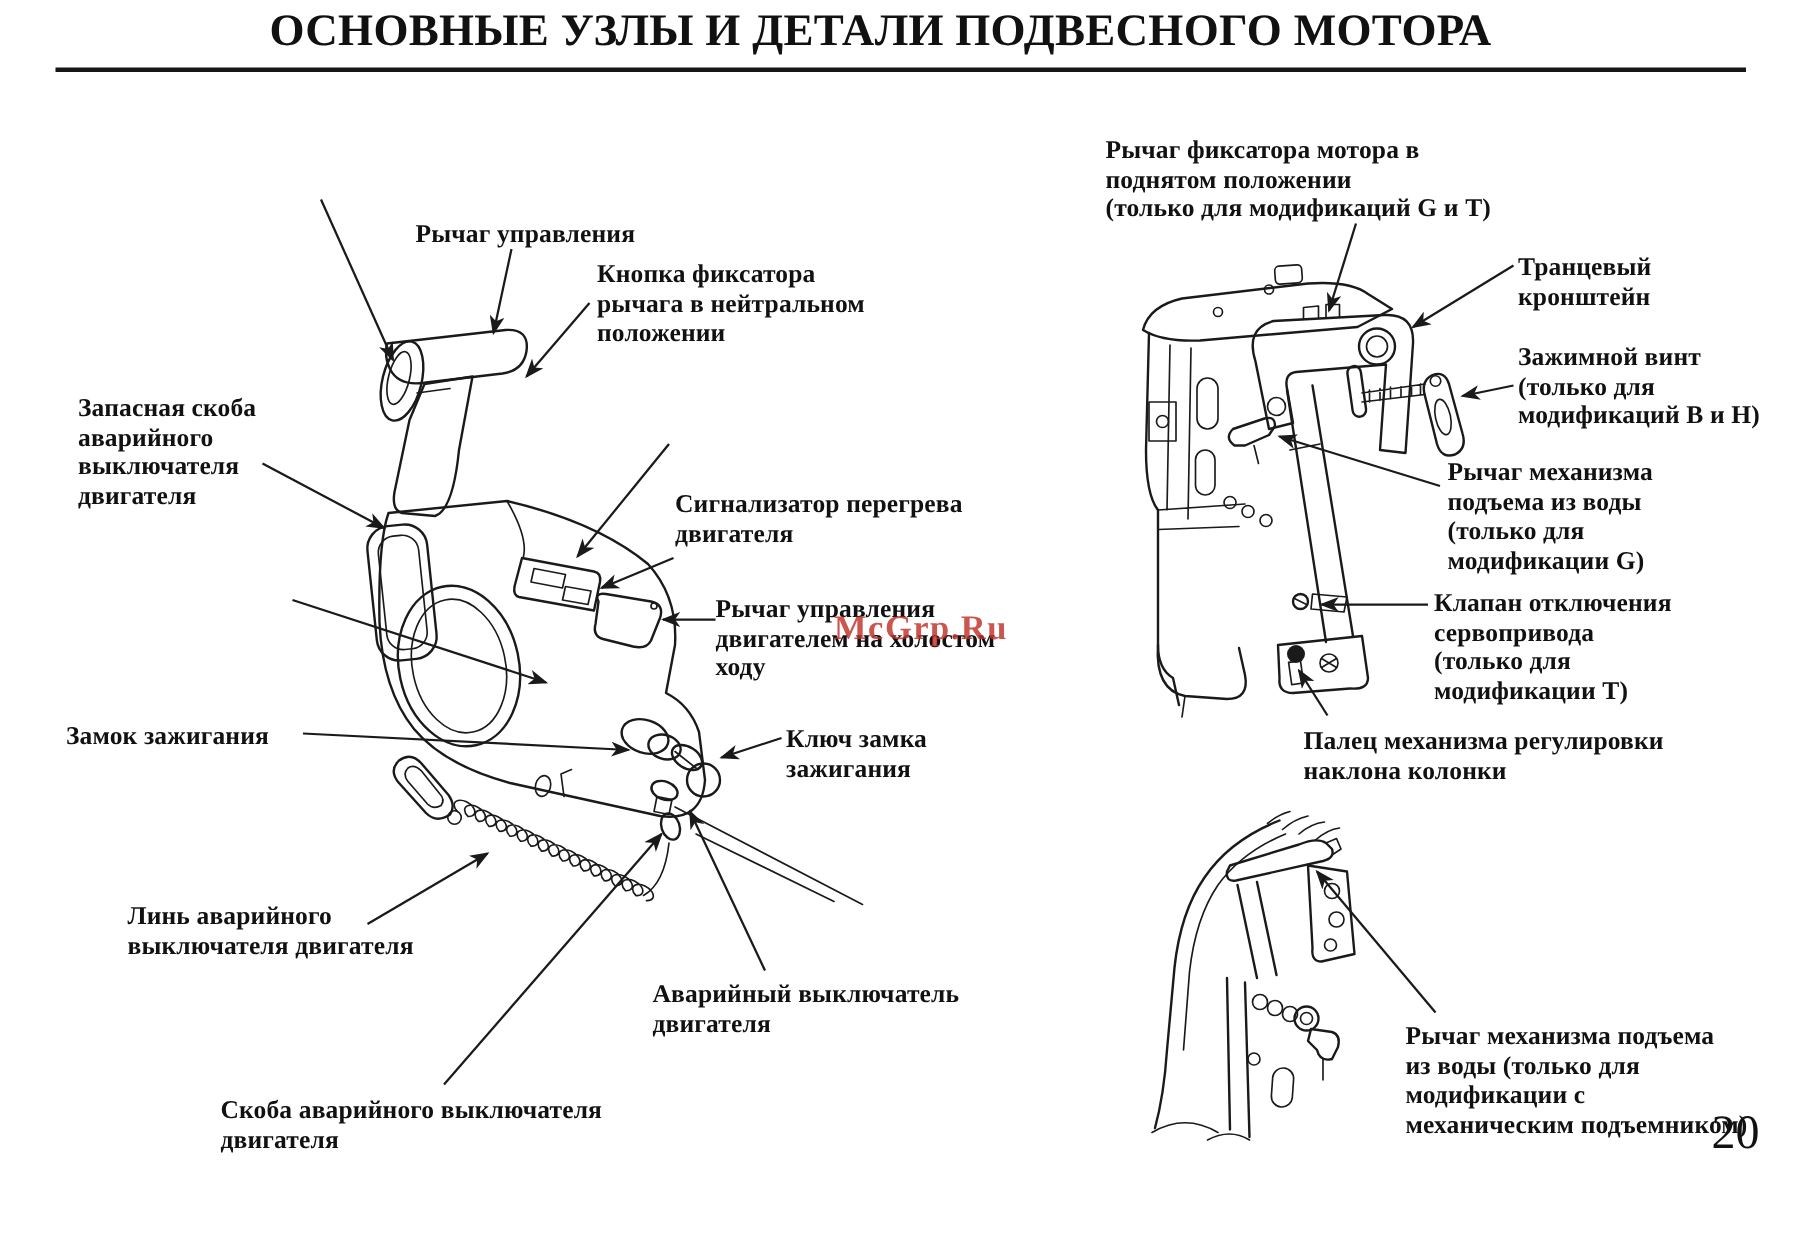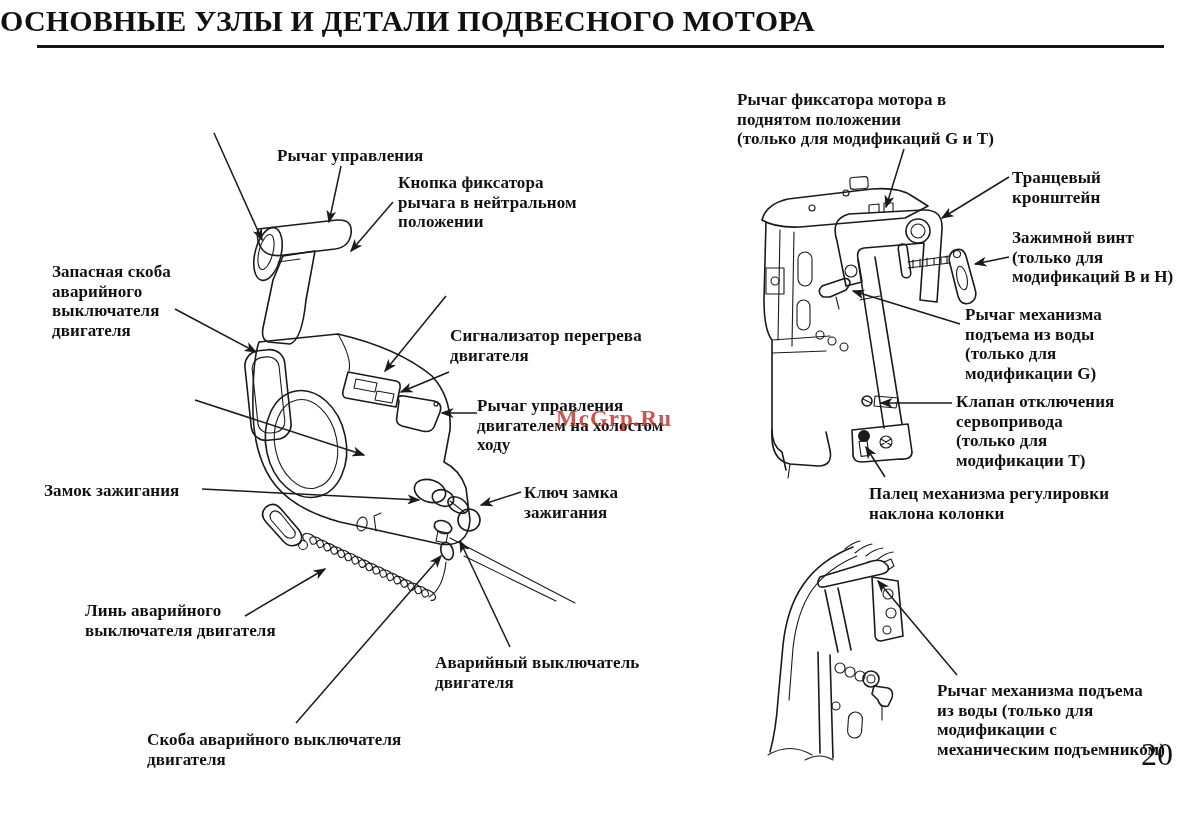--- a/index.html
+++ b/index.html
@@ -1,18 +1,18 @@
 <!DOCTYPE html>
 <html><head>
 <meta charset="utf-8">
 <style>
   html,body{margin:0;padding:0;background:#ffffff}
   body{width:1200px;height:838px;font-family:"Liberation Serif",serif;color:#111;overflow:hidden}
   .page{position:relative;width:1200px;height:838px;background:#fff}
-  .title{position:absolute;top:4px;left:0;right:26px;text-align:left;font-size:30px;
+  .title{position:absolute;top:4px;left:0;right:26px;text-align:center;font-size:30px;
          font-weight:bold;letter-spacing:.2px;white-space:nowrap}
   .rule{position:absolute;left:37px;top:45px;width:1127px;height:3px;background:#161616}
   .callout{position:absolute;font-weight:bold;font-size:17px;line-height:1.16;
            white-space:pre-line;letter-spacing:.1px}
   .watermark{position:absolute;left:556px;top:406px;font-size:23px;
              font-weight:bold;color:rgba(193,48,42,.82);letter-spacing:1px;z-index:5}
   .pagenum{position:absolute;right:27px;top:736px;font-size:32px}
   svg.diagram{position:absolute;left:0;top:0}
   svg .art{fill:none;stroke:#1a1a1a;stroke-width:1.6;stroke-linecap:round;stroke-linejoin:round}
   svg .fine{fill:none;stroke:#1a1a1a;stroke-width:1.1;stroke-linecap:round;stroke-linejoin:round}

